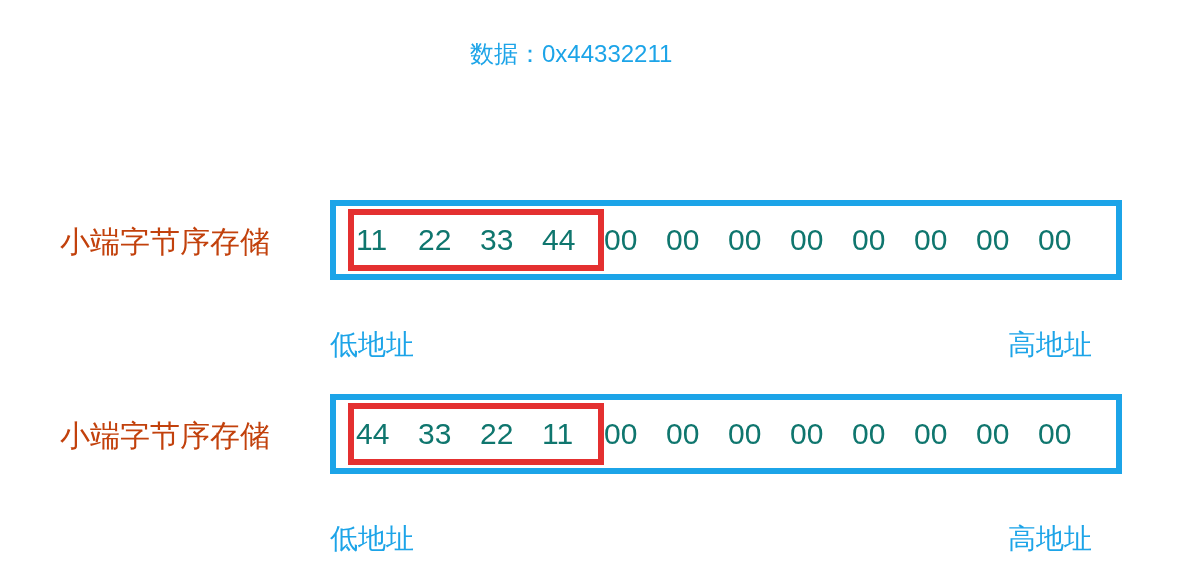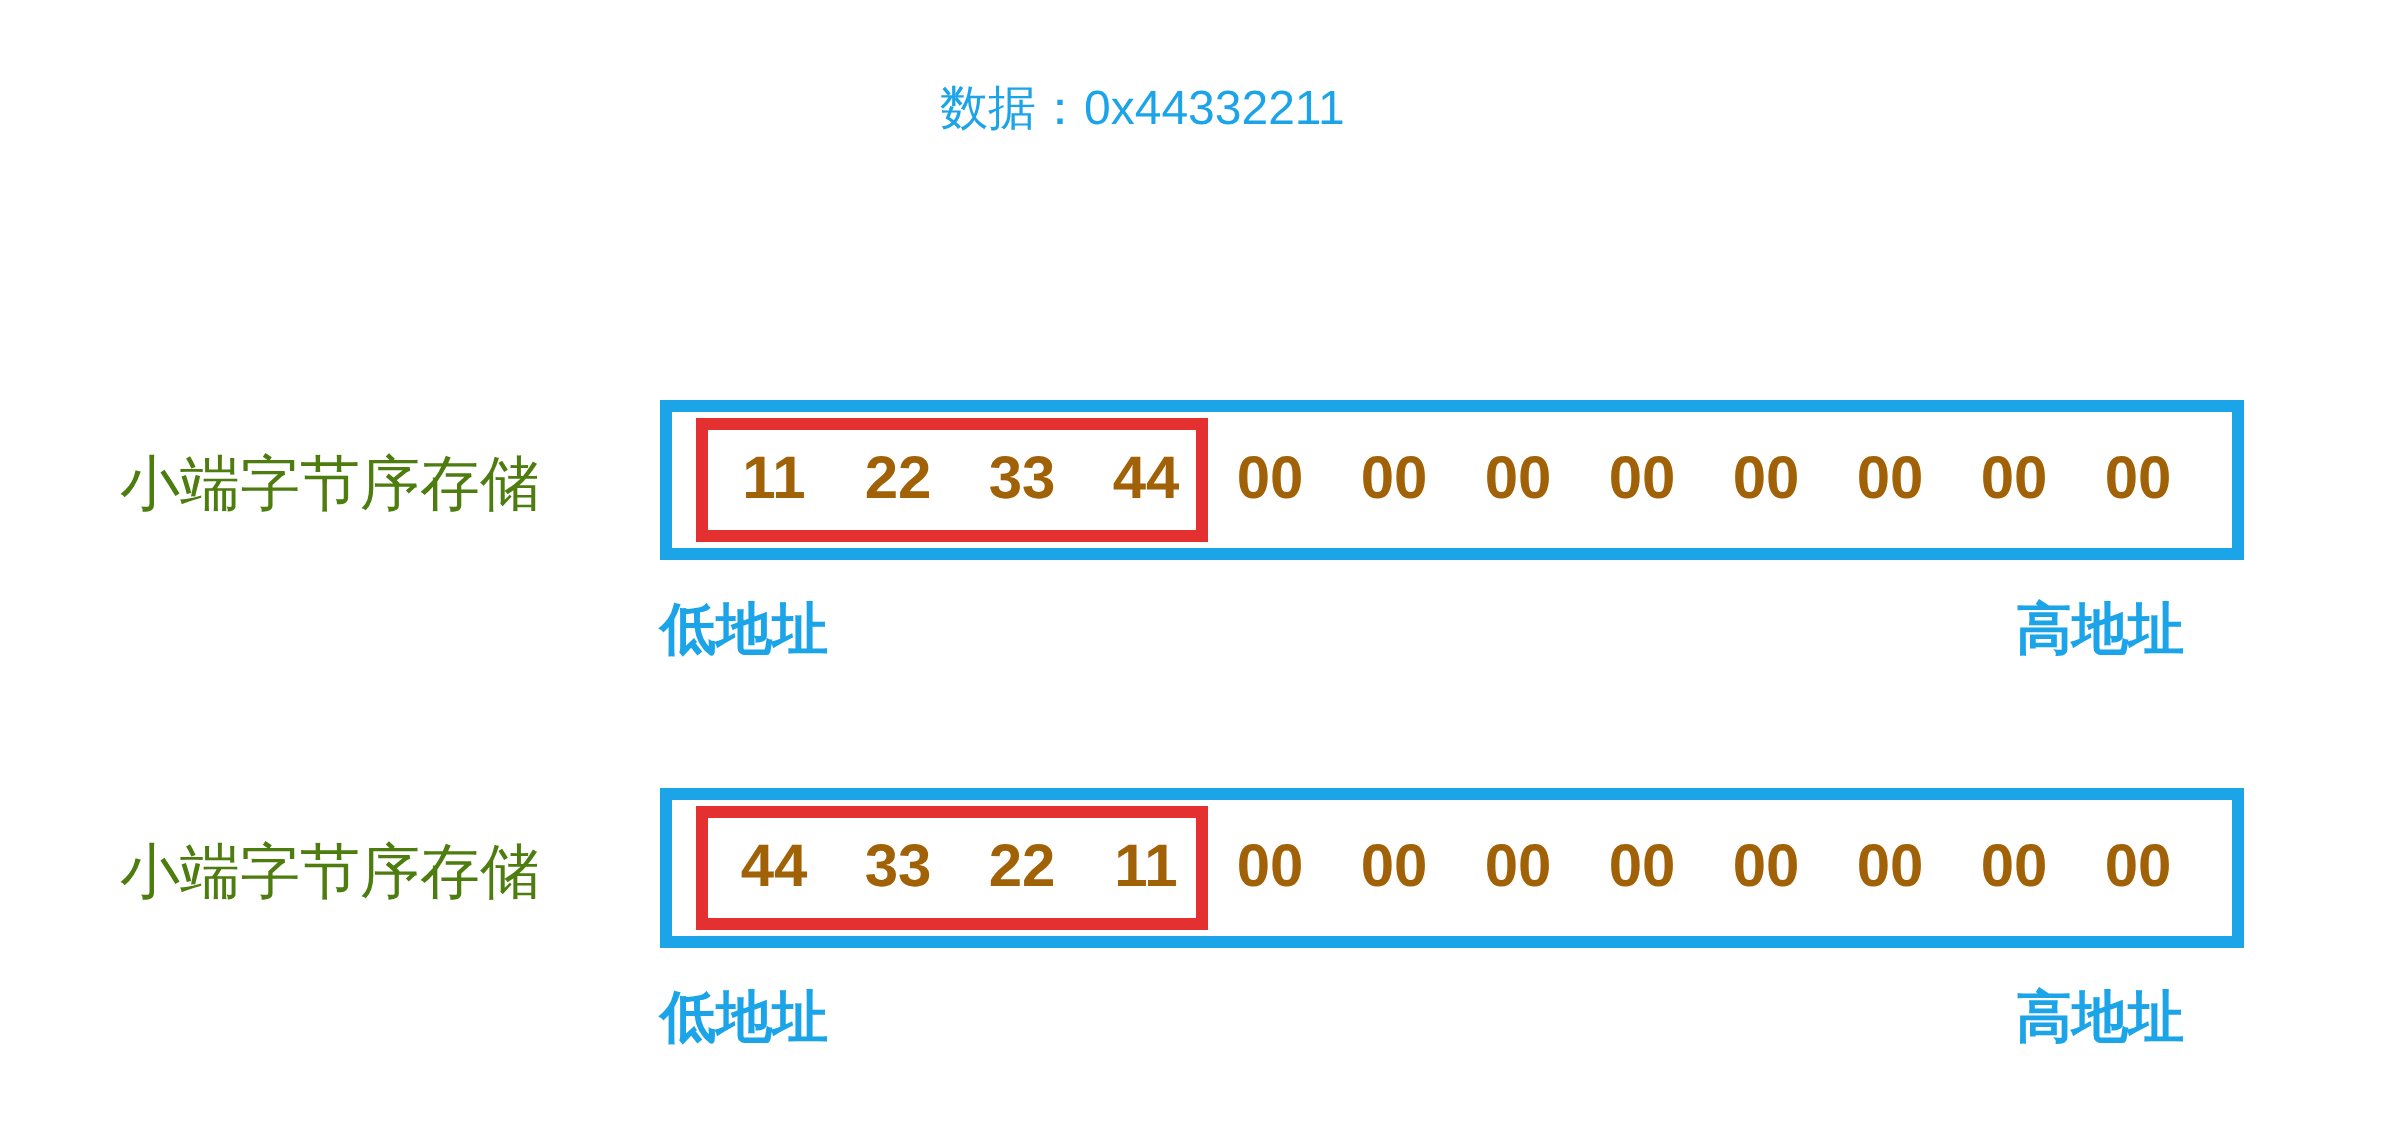--- a/index.html
+++ b/index.html
@@ -18,21 +18,21 @@
       position: absolute;
       top: 38px;
       left: 470px;
       font-size: 24px;
       color: #1ca4e8;
       font-weight: 500;
     }
     .row-label {
       position: absolute;
       font-size: 30px;
-      color: #4d7c0f;
+      color: #c2410c;
       font-weight: 500;
     }
     .label-1 {
       top: 222px;
       left: 60px;
     }
     .label-2 {
       top: 416px;
       left: 60px;
     }
@@ -52,45 +52,45 @@
     .box-2 {
       top: 394px;
       left: 330px;
     }
     .byte-group {
       display: flex;
       align-items: center;
     }
     .byte {
       font-size: 30px;
-      color: #a16207;
-      font-weight: 700;
+      color: #0f766e;
+      font-weight: 400;
       width: 62px;
-      text-align: center;
     }
     .highlight-box {
       position: absolute;
       border: 6px solid #e43030;
       height: 62px;
       width: 256px;
       pointer-events: none;
     }
     .highlight-1 {
       top: 209px;
       left: 348px;
     }
     .highlight-2 {
       top: 403px;
       left: 348px;
     }
     .addr-label {
       position: absolute;
       font-size: 28px;
       color: #1ca4e8;
-      font-weight: 700;
+      font-weight: 400;
+      margin-top: 30px;
     }
     .low-addr-1 {
       top: 296px;
       left: 330px;
     }
     .high-addr-1 {
       top: 296px;
       left: 1008px;
     }
     .low-addr-2 {

